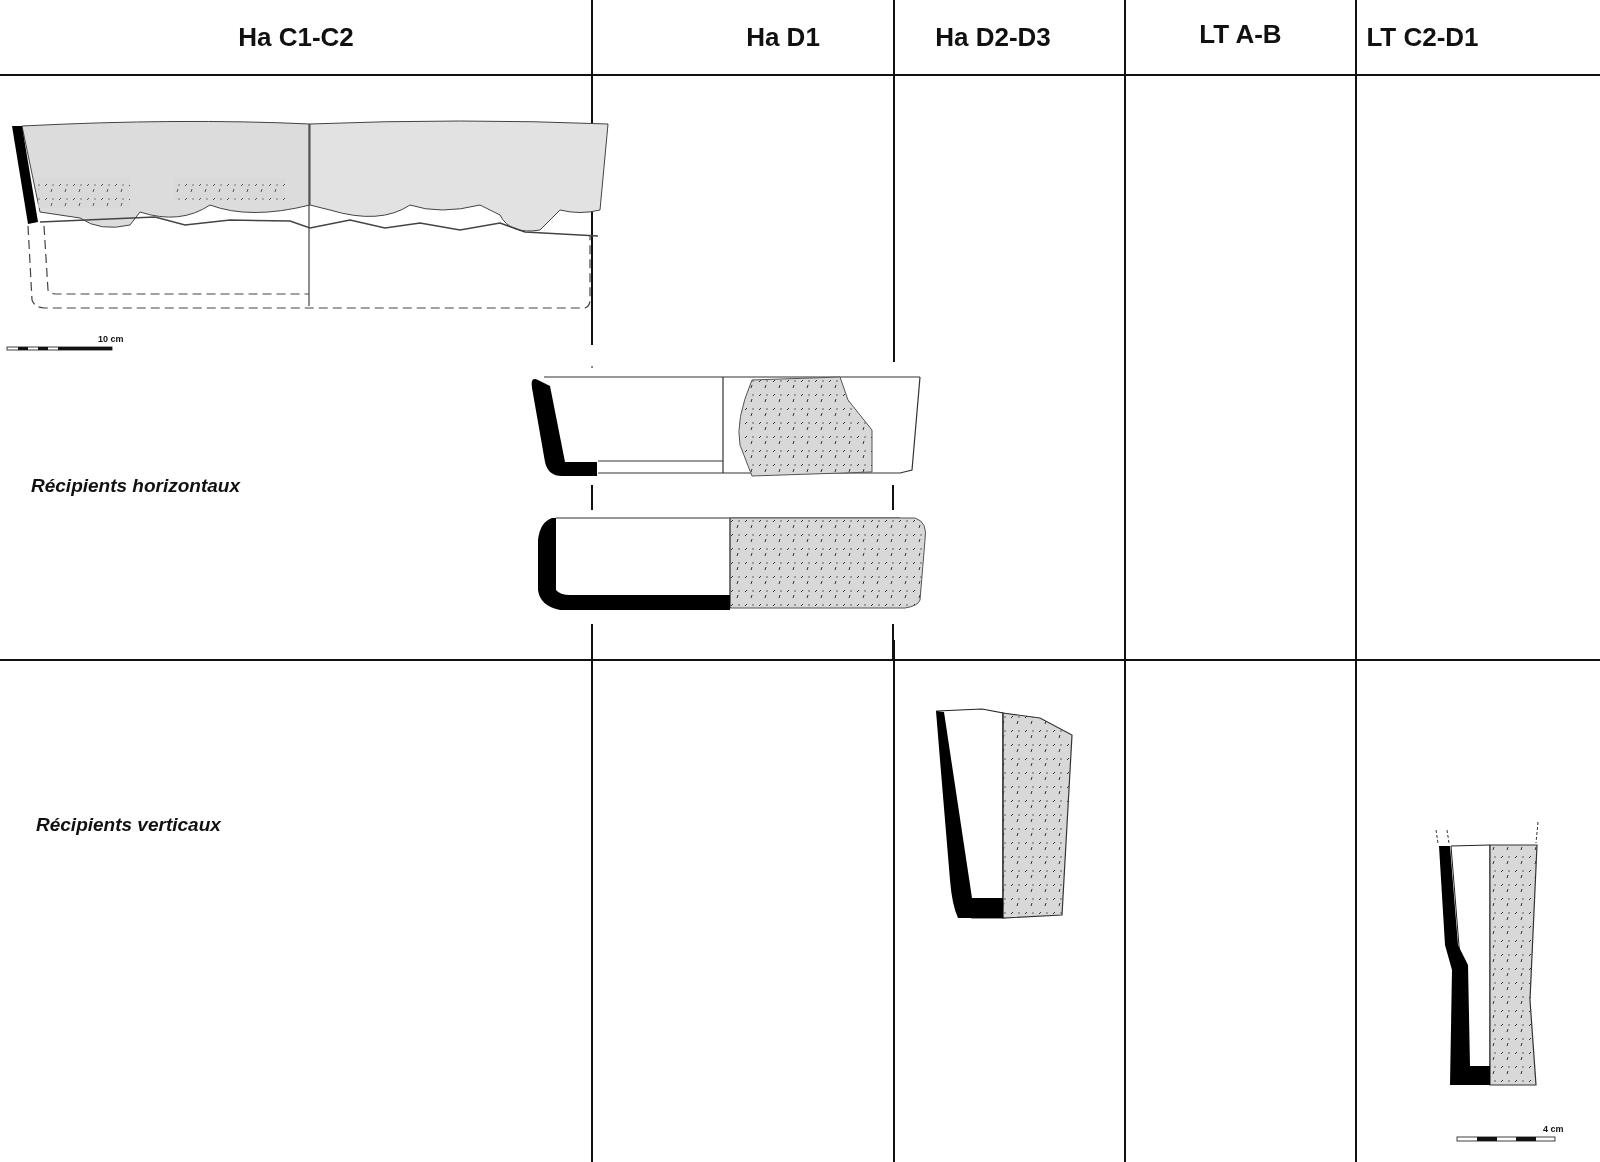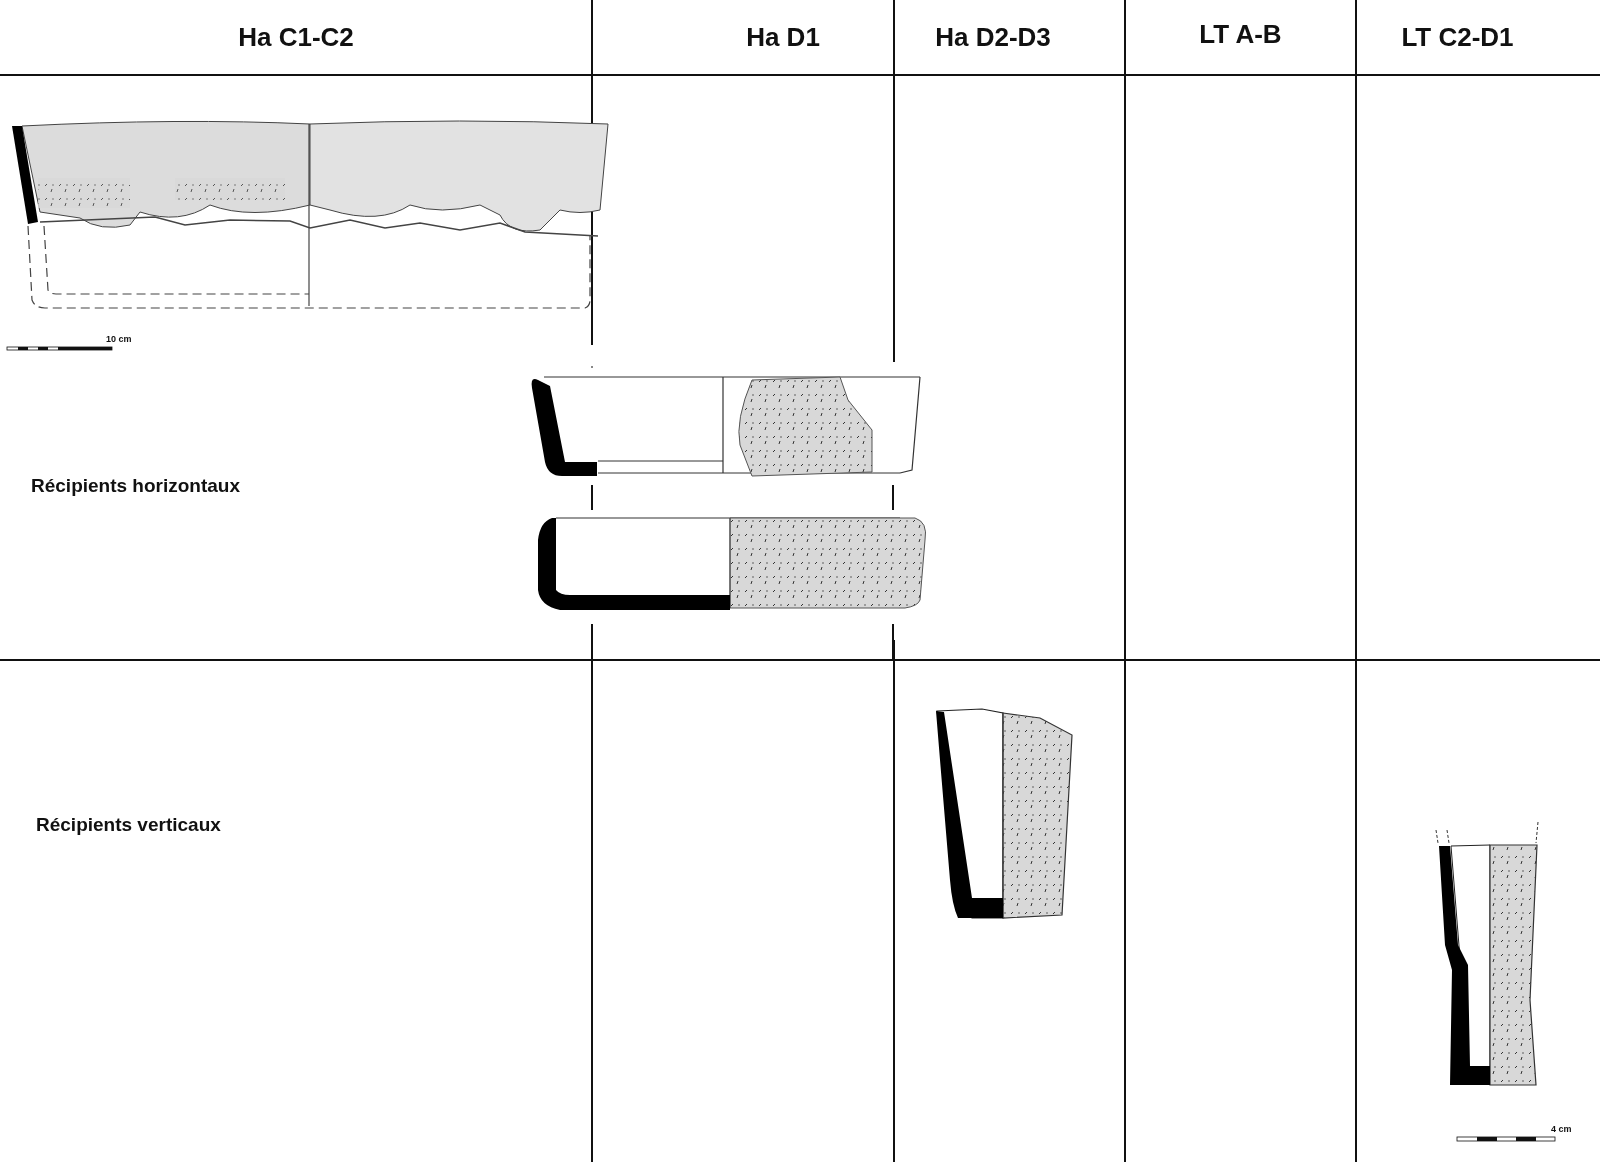--- a/index.html
+++ b/index.html
@@ -1,39 +1,39 @@
 <!DOCTYPE html>
 <html><head>
 <meta charset="utf-8">
 <style>
   html,body{margin:0;padding:0;background:#fff;}
   body{width:1600px;height:1162px;position:relative;overflow:hidden;font-family:"Liberation Sans",sans-serif;}
   .grid-line{position:absolute;background:#111;}
   .hdr{position:absolute;top:0;height:75px;display:flex;align-items:center;justify-content:center;font-weight:bold;font-size:26px;color:#111;border-radius:8px;}
-  .row-label{position:absolute;font-weight:bold;font-size:19px;color:#111;}
-  .scale-label{position:absolute;font-weight:bold;font-size:9px;color:#111;margin-left:8px;}
+  .row-label{position:absolute;font-weight:bold;font-style:italic;font-size:19px;color:#111;}
+  .scale-label{position:absolute;font-weight:bold;font-size:9px;color:#111;}
   svg{position:absolute;left:0;top:0;}
 </style>
 </head>
 <body>
 
 <div class="grid-line" style="left:0;top:74px;width:1600px;height:2px;"></div>
 <div class="grid-line" style="left:0;top:659px;width:1600px;height:2px;"></div>
 <div class="grid-line" style="left:591px;top:0;width:2px;height:345px;"></div>
 <div class="grid-line" style="left:591px;top:640px;width:2px;height:522px;"></div>
 <div class="grid-line" style="left:893px;top:0;width:2px;height:362px;"></div>
 <div class="grid-line" style="left:893px;top:640px;width:2px;height:522px;"></div>
 <div class="grid-line" style="left:1124px;top:0;width:2px;height:1162px;"></div>
 <div class="grid-line" style="left:1355px;top:0;width:2px;height:1162px;"></div>
 
 <div class="hdr" style="left:0;width:592px;">Ha C1-C2</div>
 <div class="hdr" style="left:593px;width:300px;padding-left:40px;">Ha D1</div>
 <div class="hdr" style="left:895px;width:196px;">Ha D2-D3</div>
 <div class="hdr" style="left:1126px;width:229px;top:-3px;">LT A-B</div>
-<div class="hdr" style="left:1336px;width:243px;">LT C2-D1</div>
+<div class="hdr" style="left:1301px;width:243px;">LT C2-D1</div>
 
 <div class="row-label" style="left:31px;top:475px;">Récipients horizontaux</div>
 <div class="row-label" style="left:36px;top:814px;">Récipients verticaux</div>
 
 <svg width="1600" height="1162">
   <defs>
     <pattern id="speck" width="14" height="14" patternUnits="userSpaceOnUse">
       <rect width="14" height="14" fill="#d8d8d8"></rect>
       <line x1="3" y1="4" x2="5" y2="2" stroke="#333" stroke-width="1"></line>
       <line x1="9" y1="10" x2="10" y2="7" stroke="#333" stroke-width="1"></line>

